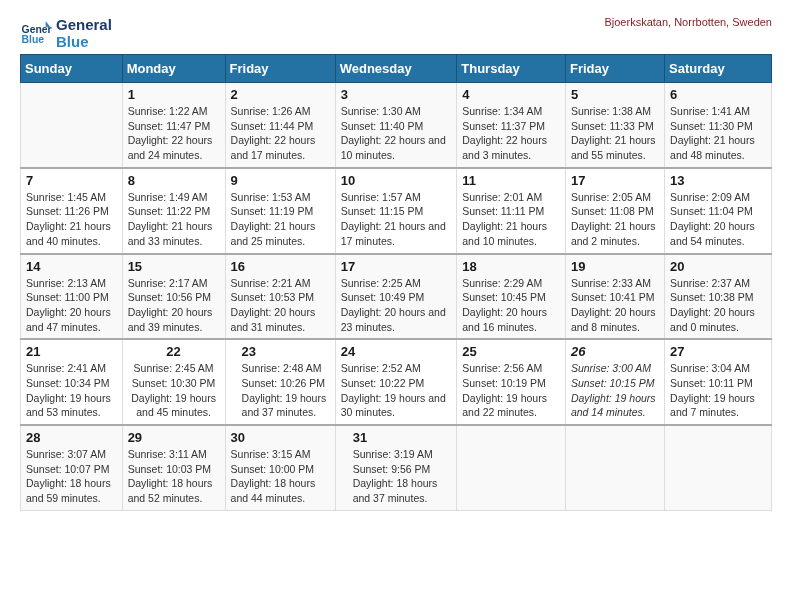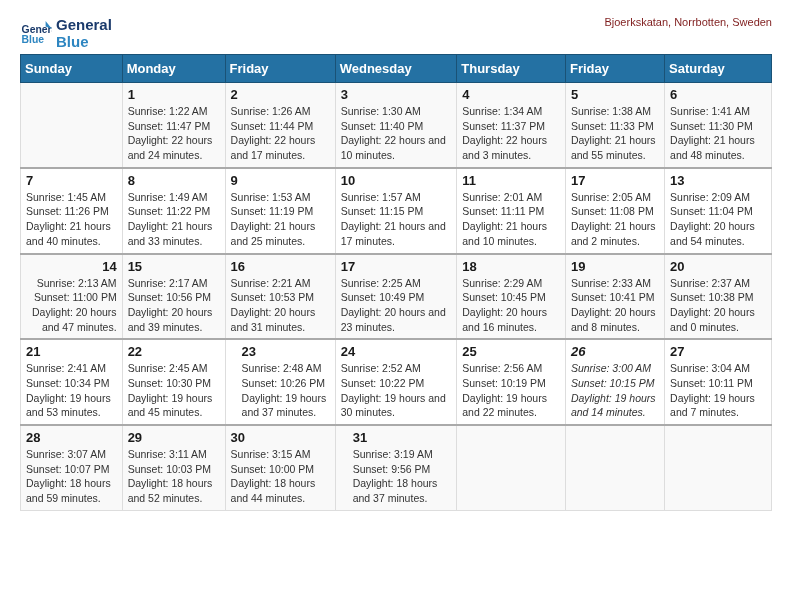--- a/index.html
+++ b/index.html
@@ -169,21 +169,21 @@
         <td style="height: 85px;">
           <span class="day-number">17</span>
           <div class="day-info">Sunrise: 2:05 AM<br>Sunset: 11:08 PM<br>Daylight: 21 hours and 2 minutes.</div>
         </td>
         <td style="height: 85px; border-radius: 22px;">
           <span class="day-number">13</span>
           <div class="day-info">Sunrise: 2:09 AM<br>Sunset: 11:04 PM<br>Daylight: 20 hours and 54 minutes.</div>
         </td>
       </tr>
       <tr class="row-separator">
-        <td style="height: 85px; text-align: right;">
+        <td style="height: 85px;">
           <span class="day-number">14</span>
           <div class="day-info">Sunrise: 2:13 AM<br>Sunset: 11:00 PM<br>Daylight: 20 hours and 47 minutes.</div>
         </td>
         <td style="height: 85px;">
           <span class="day-number">15</span>
           <div class="day-info">Sunrise: 2:17 AM<br>Sunset: 10:56 PM<br>Daylight: 20 hours and 39 minutes.</div>
         </td>
         <td style="height: 85px;">
           <span class="day-number">16</span>
           <div class="day-info">Sunrise: 2:21 AM<br>Sunset: 10:53 PM<br>Daylight: 20 hours and 31 minutes.</div>
@@ -203,21 +203,21 @@
         <td style="height: 85px;">
           <span class="day-number">20</span>
           <div class="day-info">Sunrise: 2:37 AM<br>Sunset: 10:38 PM<br>Daylight: 20 hours and 0 minutes.</div>
         </td>
       </tr>
       <tr class="row-separator">
         <td style="height: 85px;">
           <span class="day-number">21</span>
           <div class="day-info">Sunrise: 2:41 AM<br>Sunset: 10:34 PM<br>Daylight: 19 hours and 53 minutes.</div>
         </td>
-        <td style="height: 85px;">
+        <td style="height: 85px; text-align: center;">
           <span class="day-number">22</span>
           <div class="day-info">Sunrise: 2:45 AM<br>Sunset: 10:30 PM<br>Daylight: 19 hours and 45 minutes.</div>
         </td>
         <td style="height: 85px; padding-left: 16px;">
           <span class="day-number">23</span>
           <div class="day-info">Sunrise: 2:48 AM<br>Sunset: 10:26 PM<br>Daylight: 19 hours and 37 minutes.</div>
         </td>
         <td style="height: 85px;">
           <span class="day-number">24</span>
           <div class="day-info">Sunrise: 2:52 AM<br>Sunset: 10:22 PM<br>Daylight: 19 hours and 30 minutes.</div>

